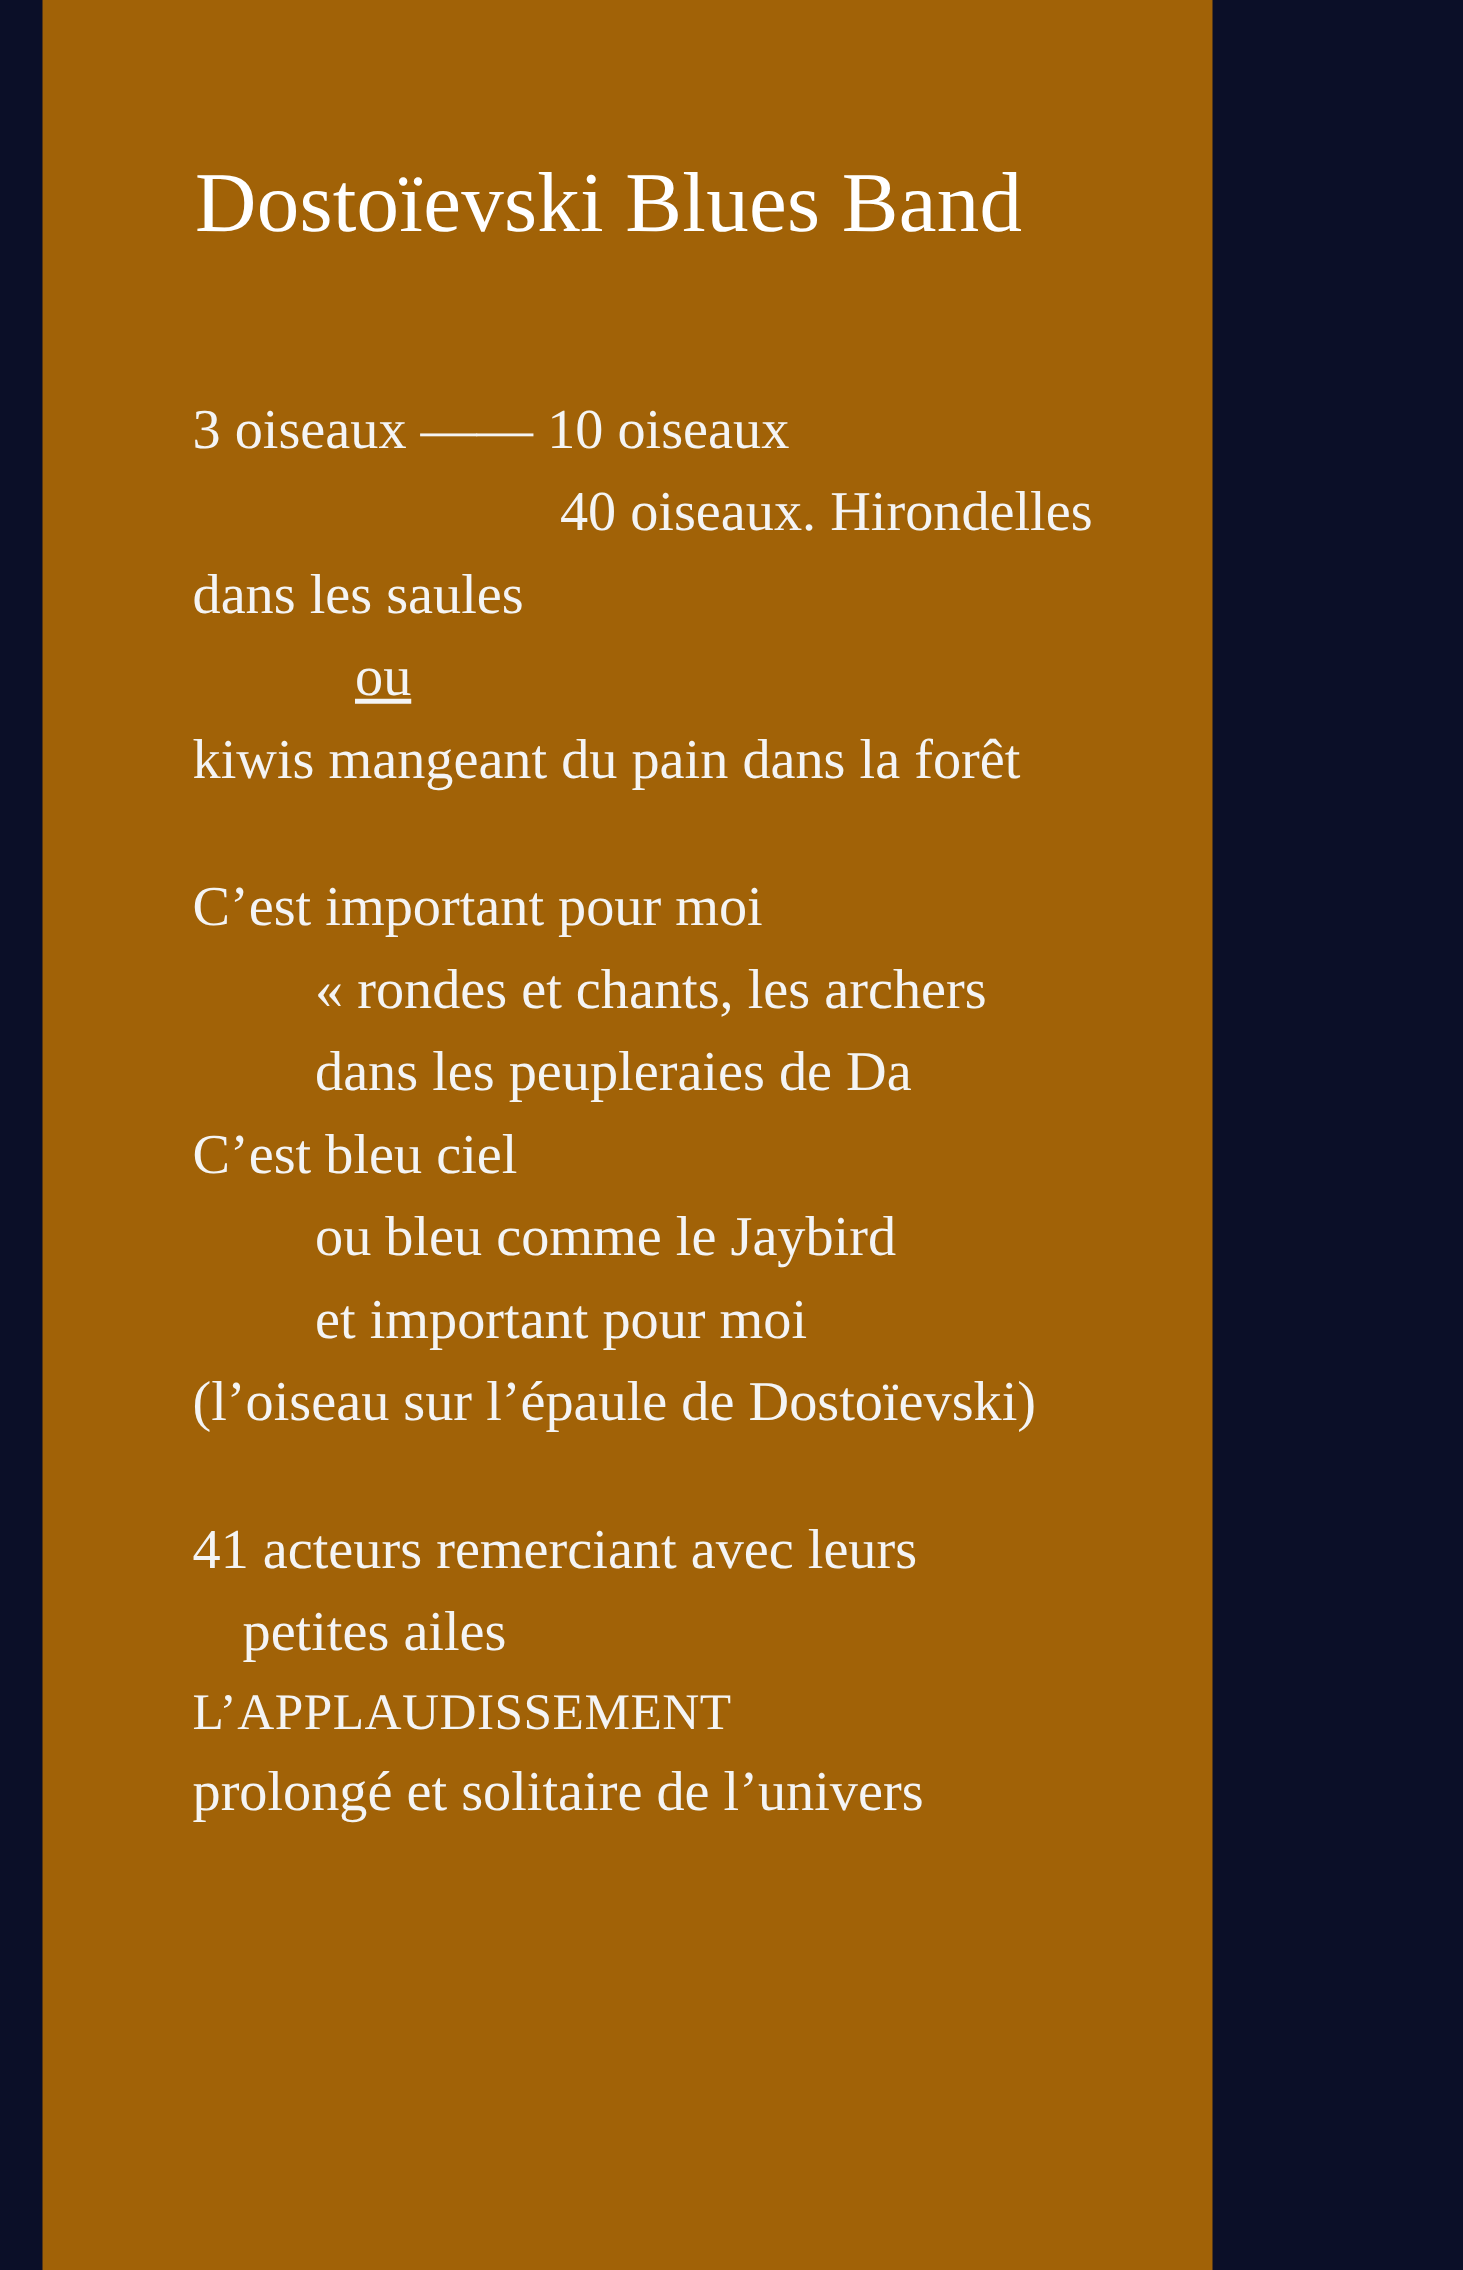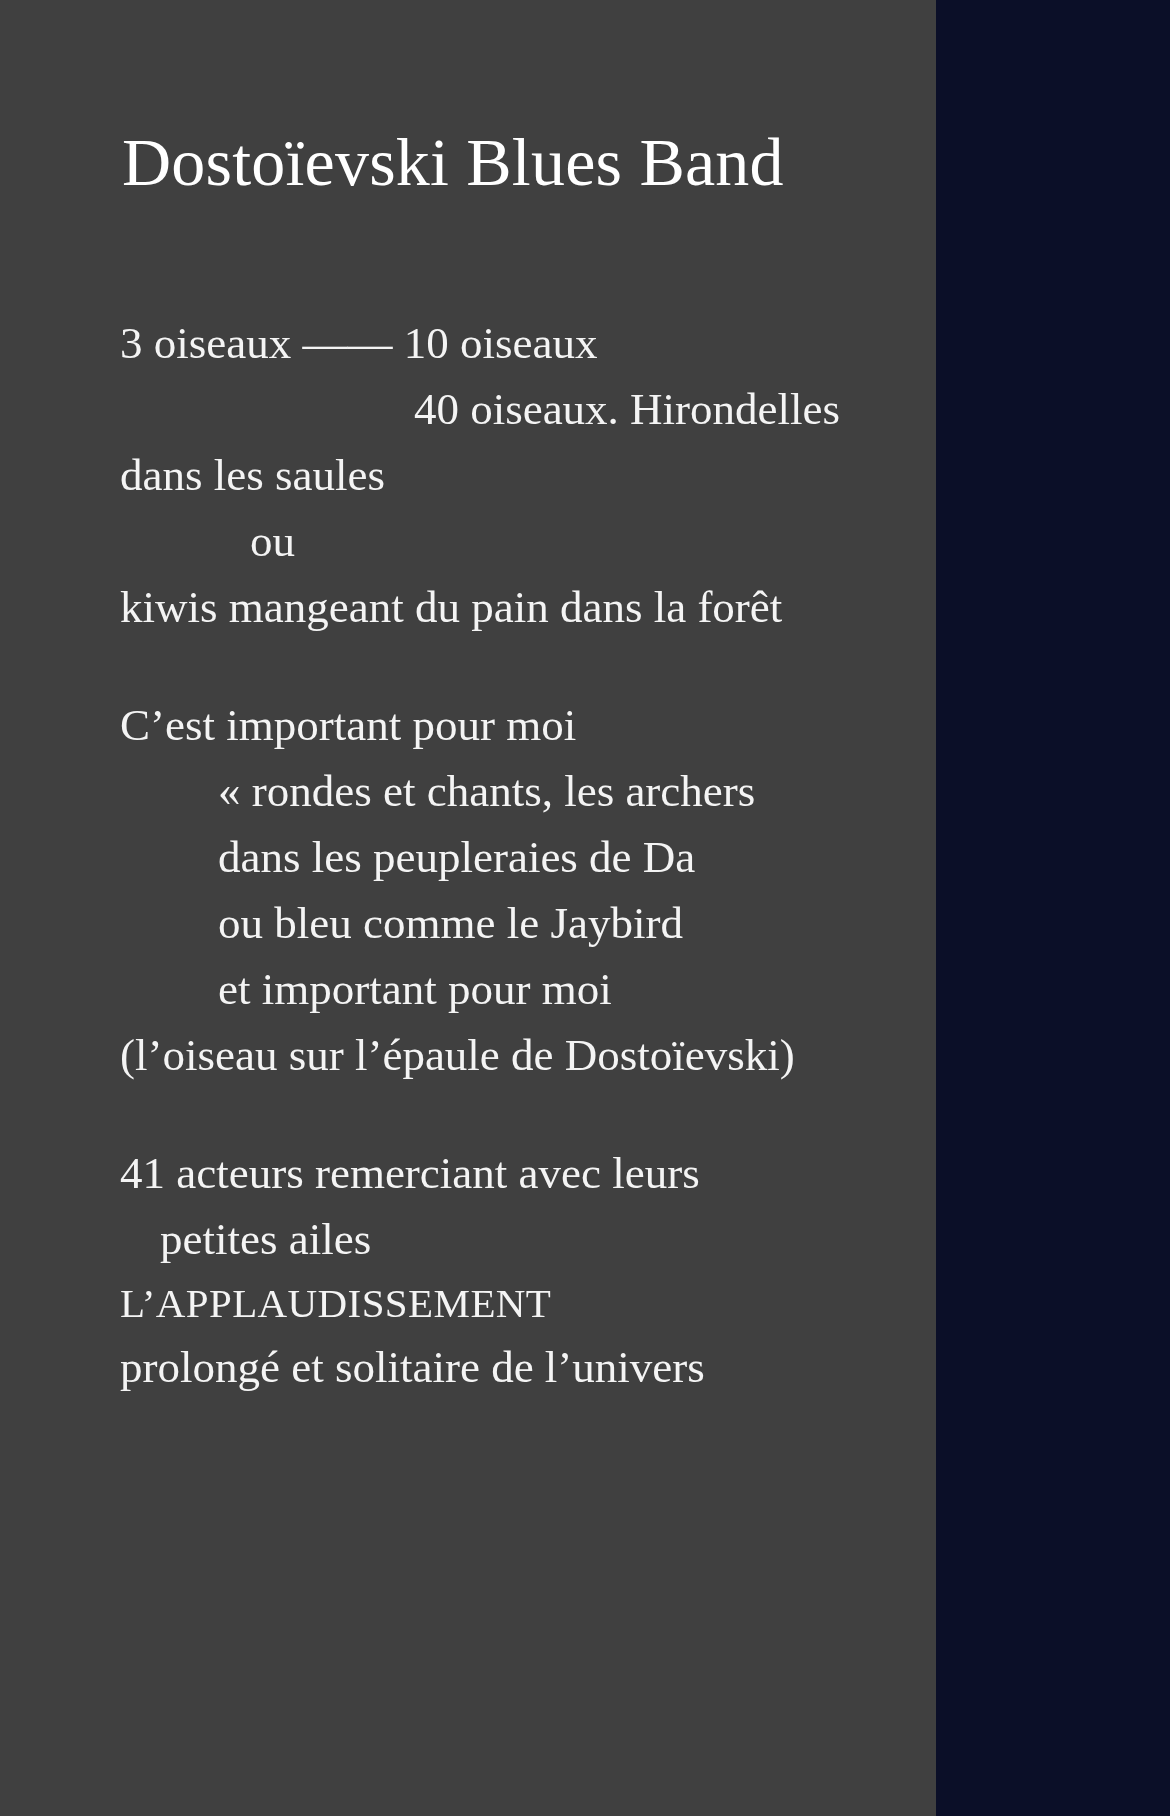--- a/index.html
+++ b/index.html
@@ -11,23 +11,24 @@
     width: 1170px;
     min-height: 1816px;
     font-family: "Liberation Serif", "DejaVu Serif", serif;
     color: #f2f2f2;
     -webkit-font-smoothing: antialiased;
   }
   .page {
     width: 936px;
     min-height: 1816px;
     box-sizing: border-box;
-    background: #404040;
+    background: #a16207;
     padding: 128px 0 0 0;
     position: relative;
+    margin-left: 34px;
   }
   .poem-title {
     font-size: 68px;
     line-height: 1.0;
     font-weight: 400;
     letter-spacing: 0.2px;
     color: #ffffff;
     margin: 0 0 0 122px;
     white-space: nowrap;
   }
@@ -42,21 +43,21 @@
   }
   .stanza:last-child {
     margin-bottom: 0;
   }
   .line {
     white-space: pre;
   }
   .indent-0  { padding-left: 0; }
   .indent-1  { padding-left: 40px; }
   .indent-2  { padding-left: 98px; }
-  .indent-3  { padding-left: 130px; }
+  .indent-3  { padding-left: 130px; text-decoration: underline; }
   .indent-4  { padding-left: 198px; text-align: center; }
   .smallcaps {
     font-size: 41px;
     letter-spacing: 0.4px;
     line-height: 62px;
   }
 </style>
 </head>
 <body>
 
@@ -71,20 +72,21 @@
       <div class="line indent-4">40 oiseaux. Hirondelles</div>
       <div class="line indent-0">dans les saules</div>
       <div class="line indent-3">ou</div>
       <div class="line indent-0">kiwis mangeant du pain dans la forêt</div>
     </div>
 
     <div class="stanza">
       <div class="line indent-0">C’est important pour moi</div>
       <div class="line indent-2">« rondes et chants, les archers</div>
       <div class="line indent-2">dans les peupleraies de Da</div>
+      <div class="line indent-0">C’est bleu ciel</div>
       <div class="line indent-2">ou bleu comme le Jaybird</div>
       <div class="line indent-2">et important pour moi</div>
       <div class="line indent-0">(l’oiseau sur l’épaule de Dostoïevski)</div>
     </div>
 
     <div class="stanza">
       <div class="line indent-0">41 acteurs remerciant avec leurs</div>
       <div class="line indent-1">petites ailes</div>
       <div class="line indent-0 smallcaps">L’APPLAUDISSEMENT</div>
       <div class="line indent-0">prolongé et solitaire de l’univers</div>

